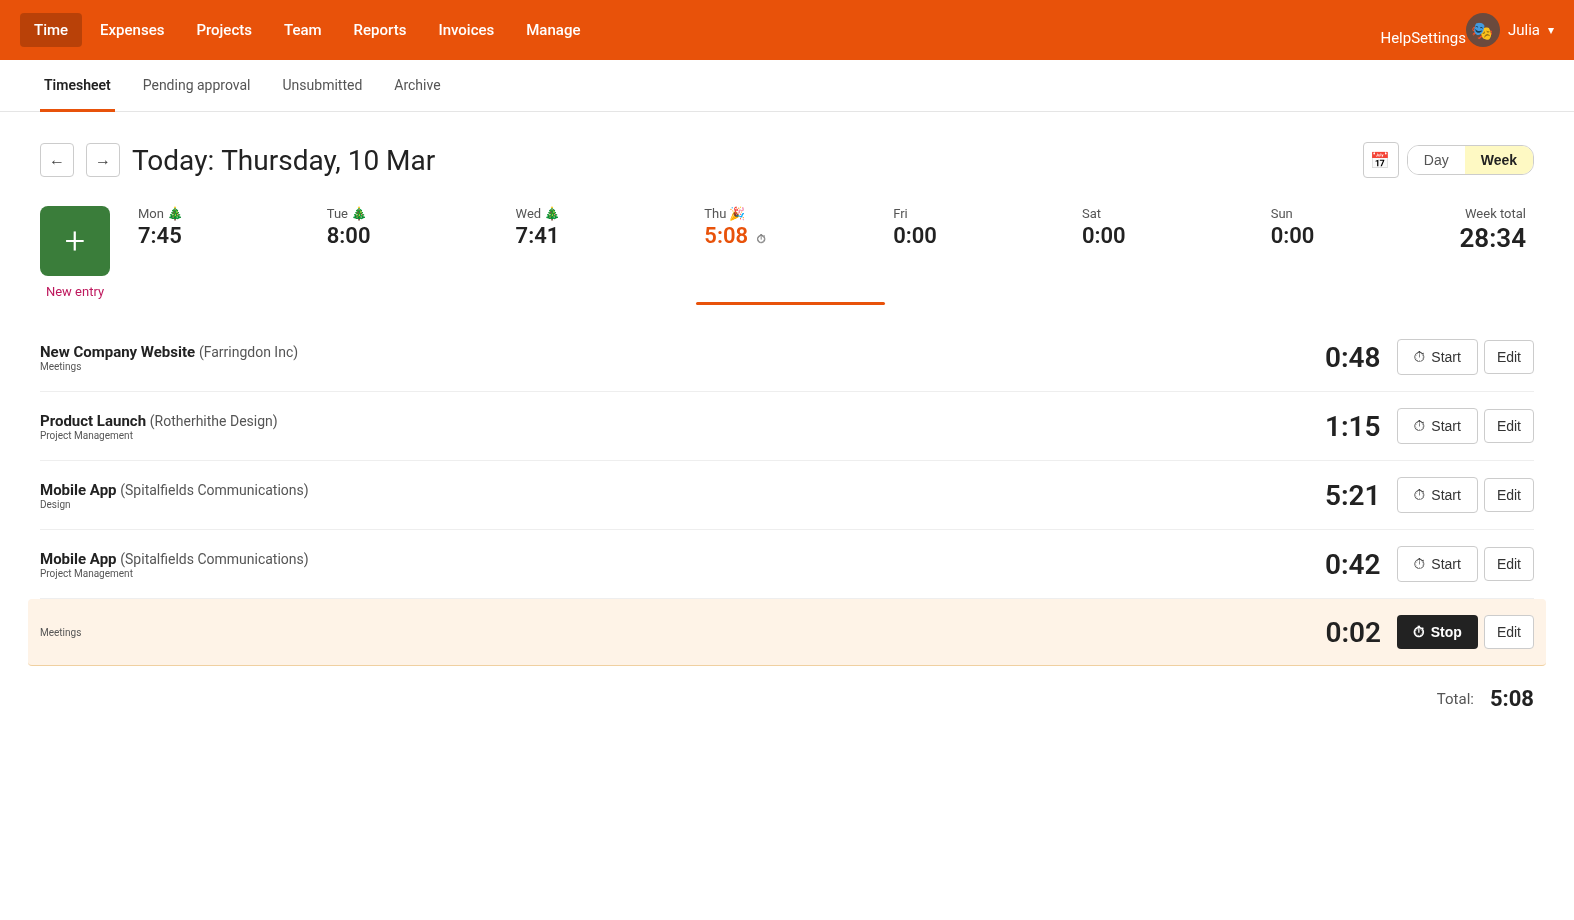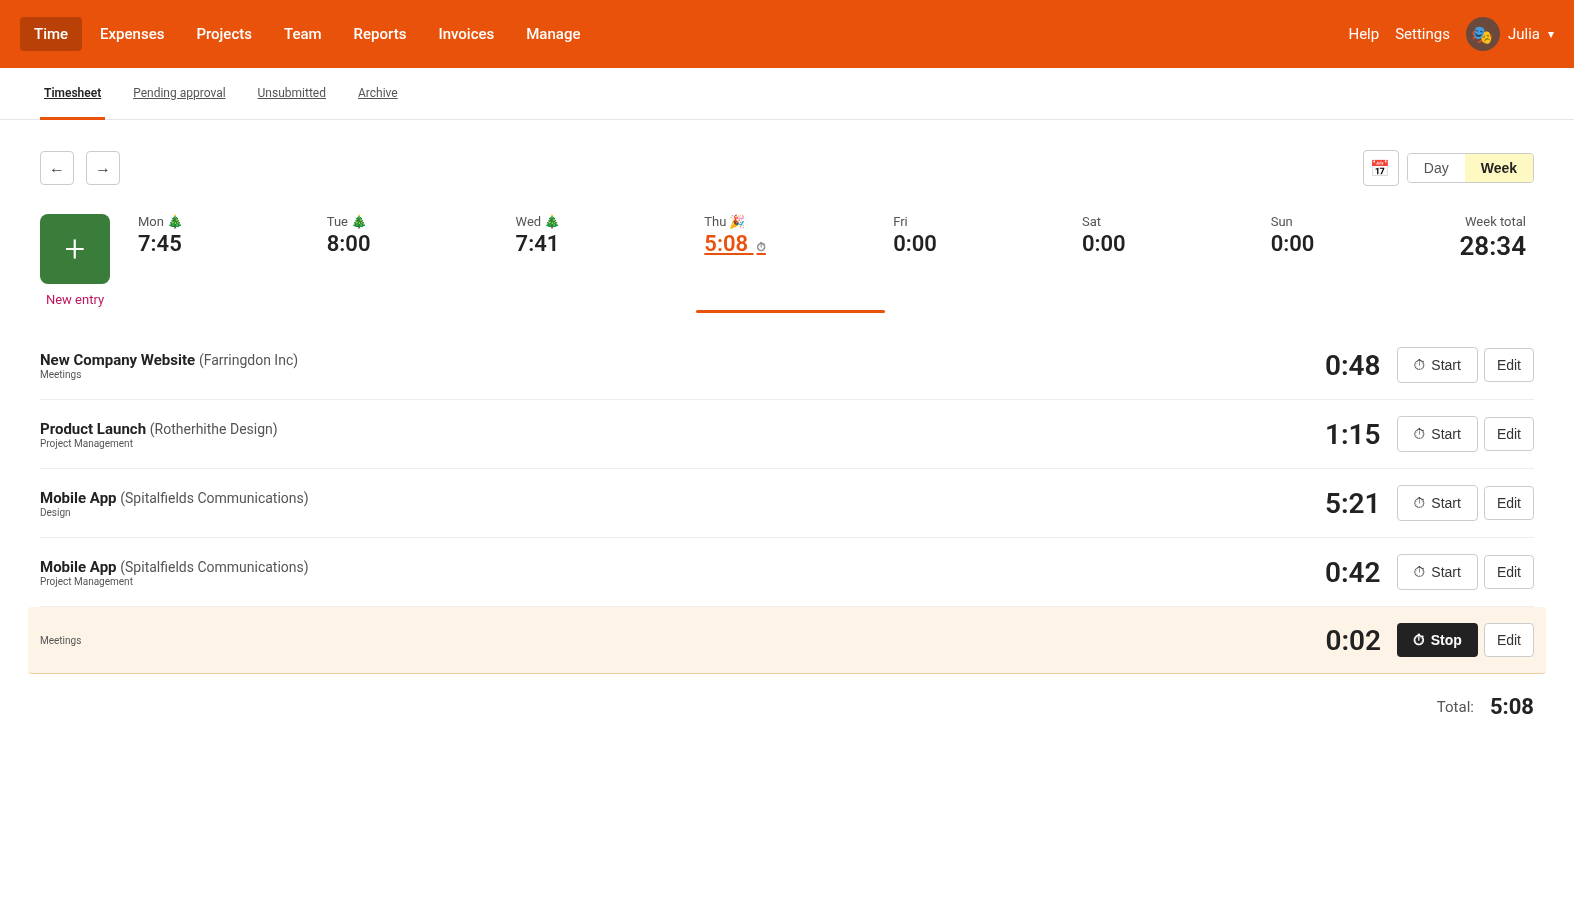--- a/index.html
+++ b/index.html
@@ -3,21 +3,21 @@
   <meta charset="utf-8">
   <style>
     * { box-sizing: border-box; margin: 0; padding: 0; }
     body { font-family: -apple-system, BlinkMacSystemFont, 'Segoe UI', Roboto, sans-serif; background: #fff; color: #333; font-size: 14px; }
 
     
     .top-nav {
       background: #E8520A;
       display: flex;
       align-items: center;
-      height: 68px;
+      height: 60px;
       padding: 0 20px;
       color: #fff;
     }
     .nav-items {
       display: flex;
       align-items: center;
       gap: 4px;
       flex: 1;
     }
     .nav-item {
@@ -27,22 +27,21 @@
       font-size: 15px;
       font-weight: 500;
       color: #fff;
       white-space: nowrap;
     }
     .nav-item.active {
       background: rgba(0,0,0,0.2);
     }
     .nav-right {
       display: flex;
-      align-items: center;
-      gap: 16px;
+      align-items: flex-end;
     }
     .nav-right-link {
       color: #fff;
       font-size: 15px;
       cursor: pointer;
     }
     .avatar {
       width: 34px;
       height: 34px;
       border-radius: 50%;
@@ -71,25 +70,24 @@
       border-bottom: 1px solid #e5e5e5;
       height: 52px;
       gap: 24px;
     }
     .sub-nav-item {
       padding: 0 4px;
       height: 52px;
       display: flex;
       align-items: center;
       cursor: pointer;
-      font-size: 12px;
+      font-size: 14px;
       color: #555;
       border-bottom: 3px solid transparent;
       margin-bottom: -1px;
-      text-decoration: underline;
     }
     .sub-nav-item.active {
       color: #222;
       font-weight: 600;
       border-bottom: 3px solid #E8520A;
     }
 
     
     .main-content {
       padding: 30px 40px;
@@ -140,21 +138,21 @@
       cursor: pointer;
       display: flex;
       align-items: center;
       justify-content: center;
       color: #555;
       font-size: 16px;
     }
     .toggle-group {
       display: flex;
       border: 1px solid #ccc;
-      border-radius: 4px;
+      border-radius: 12px;
       overflow: hidden;
     }
     .toggle-btn {
       padding: 6px 16px;
       cursor: pointer;
       font-size: 14px;
       background: #fff;
       border: none;
       color: #555;
     }
@@ -372,20 +370,23 @@
   <div class="sub-nav-item">Unsubmitted</div>
   <div class="sub-nav-item">Archive</div>
 </div>
 
 <div class="main-content">
 
   <div class="date-header">
     <div class="date-nav">
       <button class="nav-arrow">←</button>
       <button class="nav-arrow">→</button>
+      <h1 class="date-title">
+        <span>Today:</span>&nbsp;<span>Thursday, 10 Mar</span>
+      </h1>
     </div>
     <div class="view-toggle">
       <button class="calendar-icon-btn">
         <span>📅</span>
       </button>
       <div class="toggle-group">
         <button class="toggle-btn">Day</button>
         <button class="toggle-btn active">Week</button>
       </div>
     </div>
@@ -410,21 +411,21 @@
         <div class="day-hours">8:00</div>
       </div>
 
       <div class="day-col">
         <div class="day-name">Wed 🎄</div>
         <div class="day-hours">7:41</div>
       </div>
 
       <div class="day-col current" style="position:relative;">
         <div class="day-name">Thu 🎉</div>
-        <div class="day-hours" style="color:#E8520A;text-decoration:underline;">
+        <div class="day-hours" style="color:#E8520A;">
           <span>5:08</span>
           <span class="timer-icon">⏱</span>
         </div>
         <div class="current-indicator"></div>
       </div>
 
       <div class="day-col">
         <div class="day-name">Fri</div>
         <div class="day-hours">0:00</div>
       </div>

